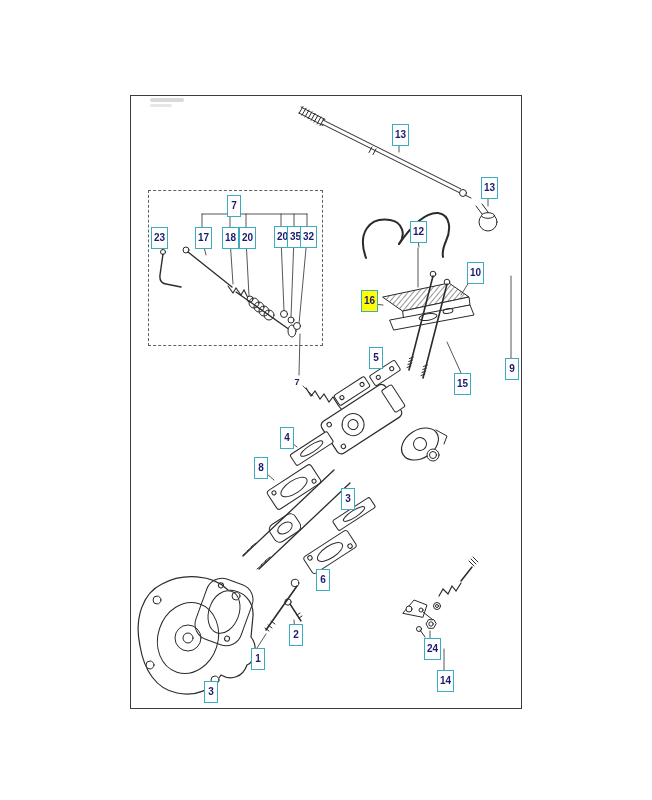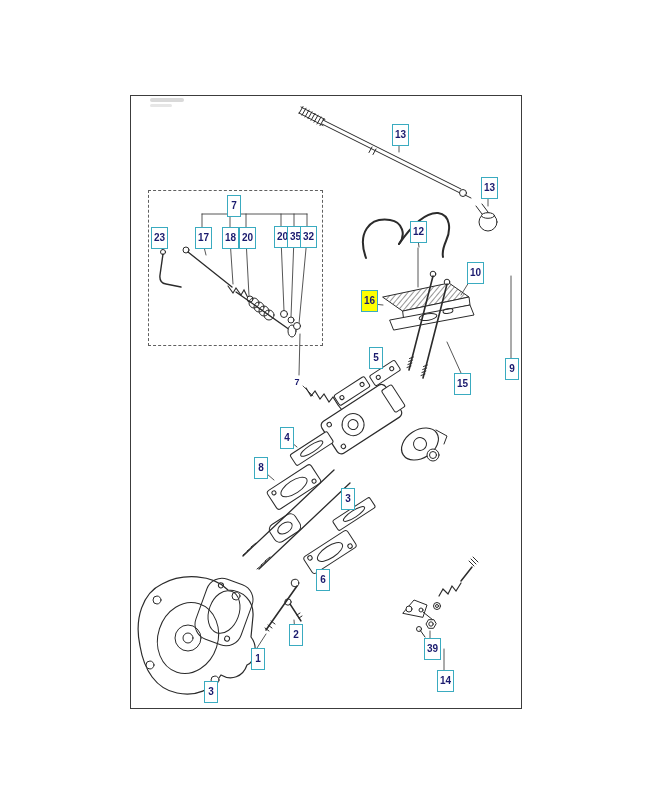--- a/index.html
+++ b/index.html
@@ -319,16 +319,16 @@
 
   <div class="label" style="left:369px;top:347px">5</div>
   <div class="label plain" style="left:293px;top:377px">7</div>
   <div class="label" style="left:280px;top:427px">4</div>
   <div class="label" style="left:254px;top:457px">8</div>
   <div class="label" style="left:341px;top:488px">3</div>
   <div class="label" style="left:316px;top:569px">6</div>
   <div class="label" style="left:289px;top:624px">2</div>
   <div class="label" style="left:251px;top:648px">1</div>
   <div class="label" style="left:204px;top:681px">3</div>
-  <div class="label" style="left:424px;top:638px">39</div>
+  <div class="label" style="left:424px;top:638px">24</div>
   <div class="label" style="left:437px;top:670px">14</div>
 
 </div>
 
 </body></html>

